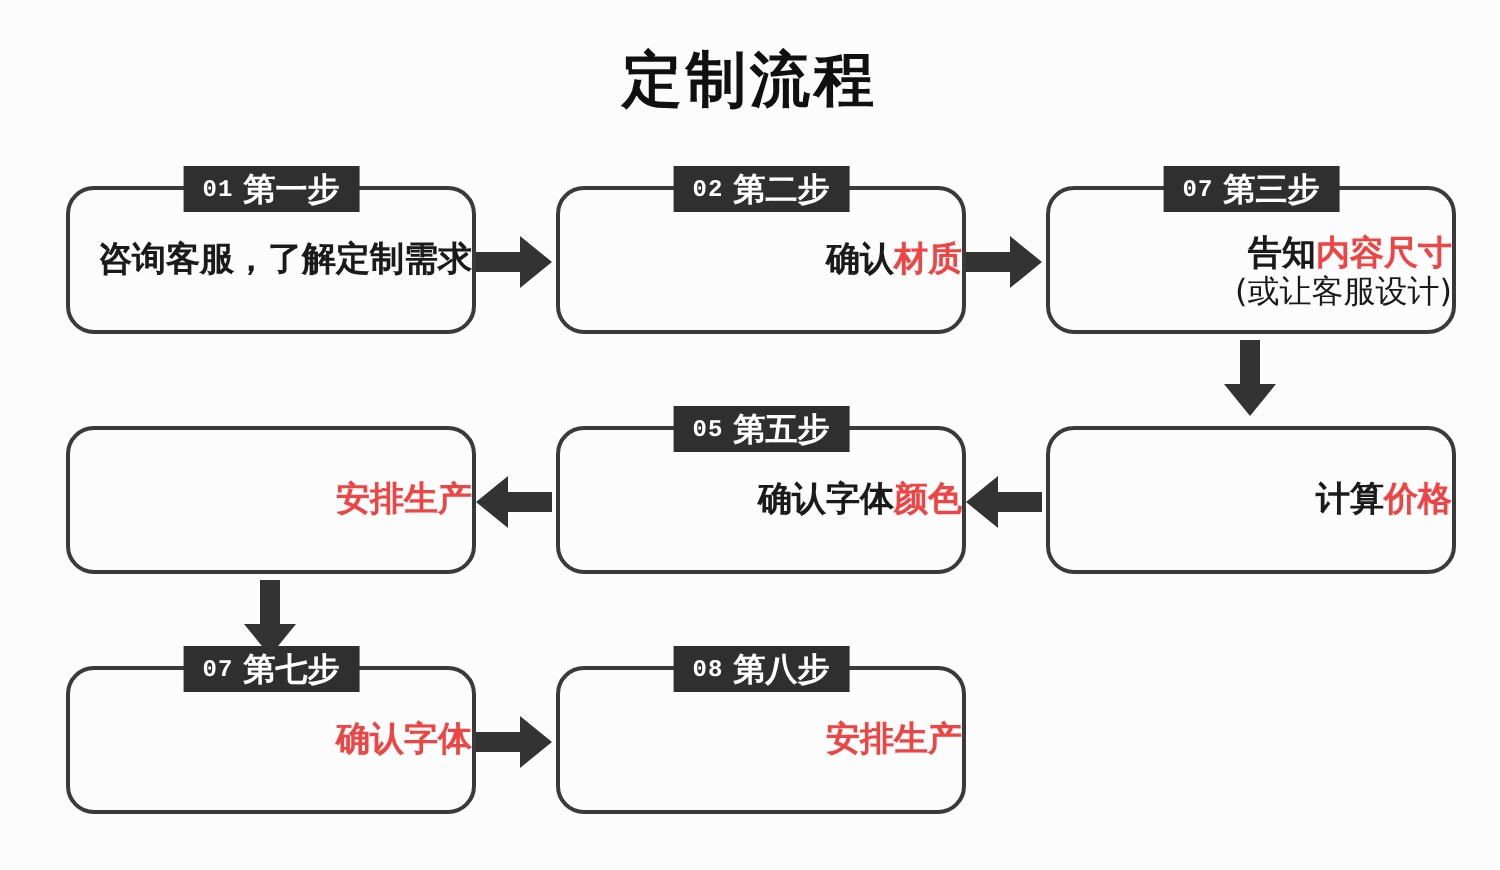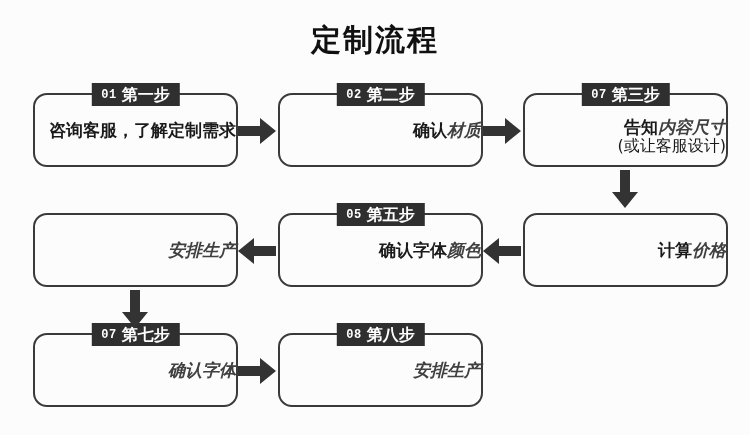--- a/index.html
+++ b/index.html
@@ -58,21 +58,21 @@
   .step-line {
     font-size: 17px;
     font-weight: bold;
     color: #1a1a1a;
     white-space: nowrap;
   }
   .step-line.sub {
     font-weight: normal;
     font-size: 16px;
   }
-  .step-line .hl { color: #404040; font-style: italic; }
+  .step-line .hl { color: #ef4444; }
 
   
   .step-box.two-line .step-body { justify-content: center; padding-top: 6px; }
 
   
   .step-tag {
     position: absolute;
     top: -11px;
     left: 50%;
     transform: translateX(-50%);

